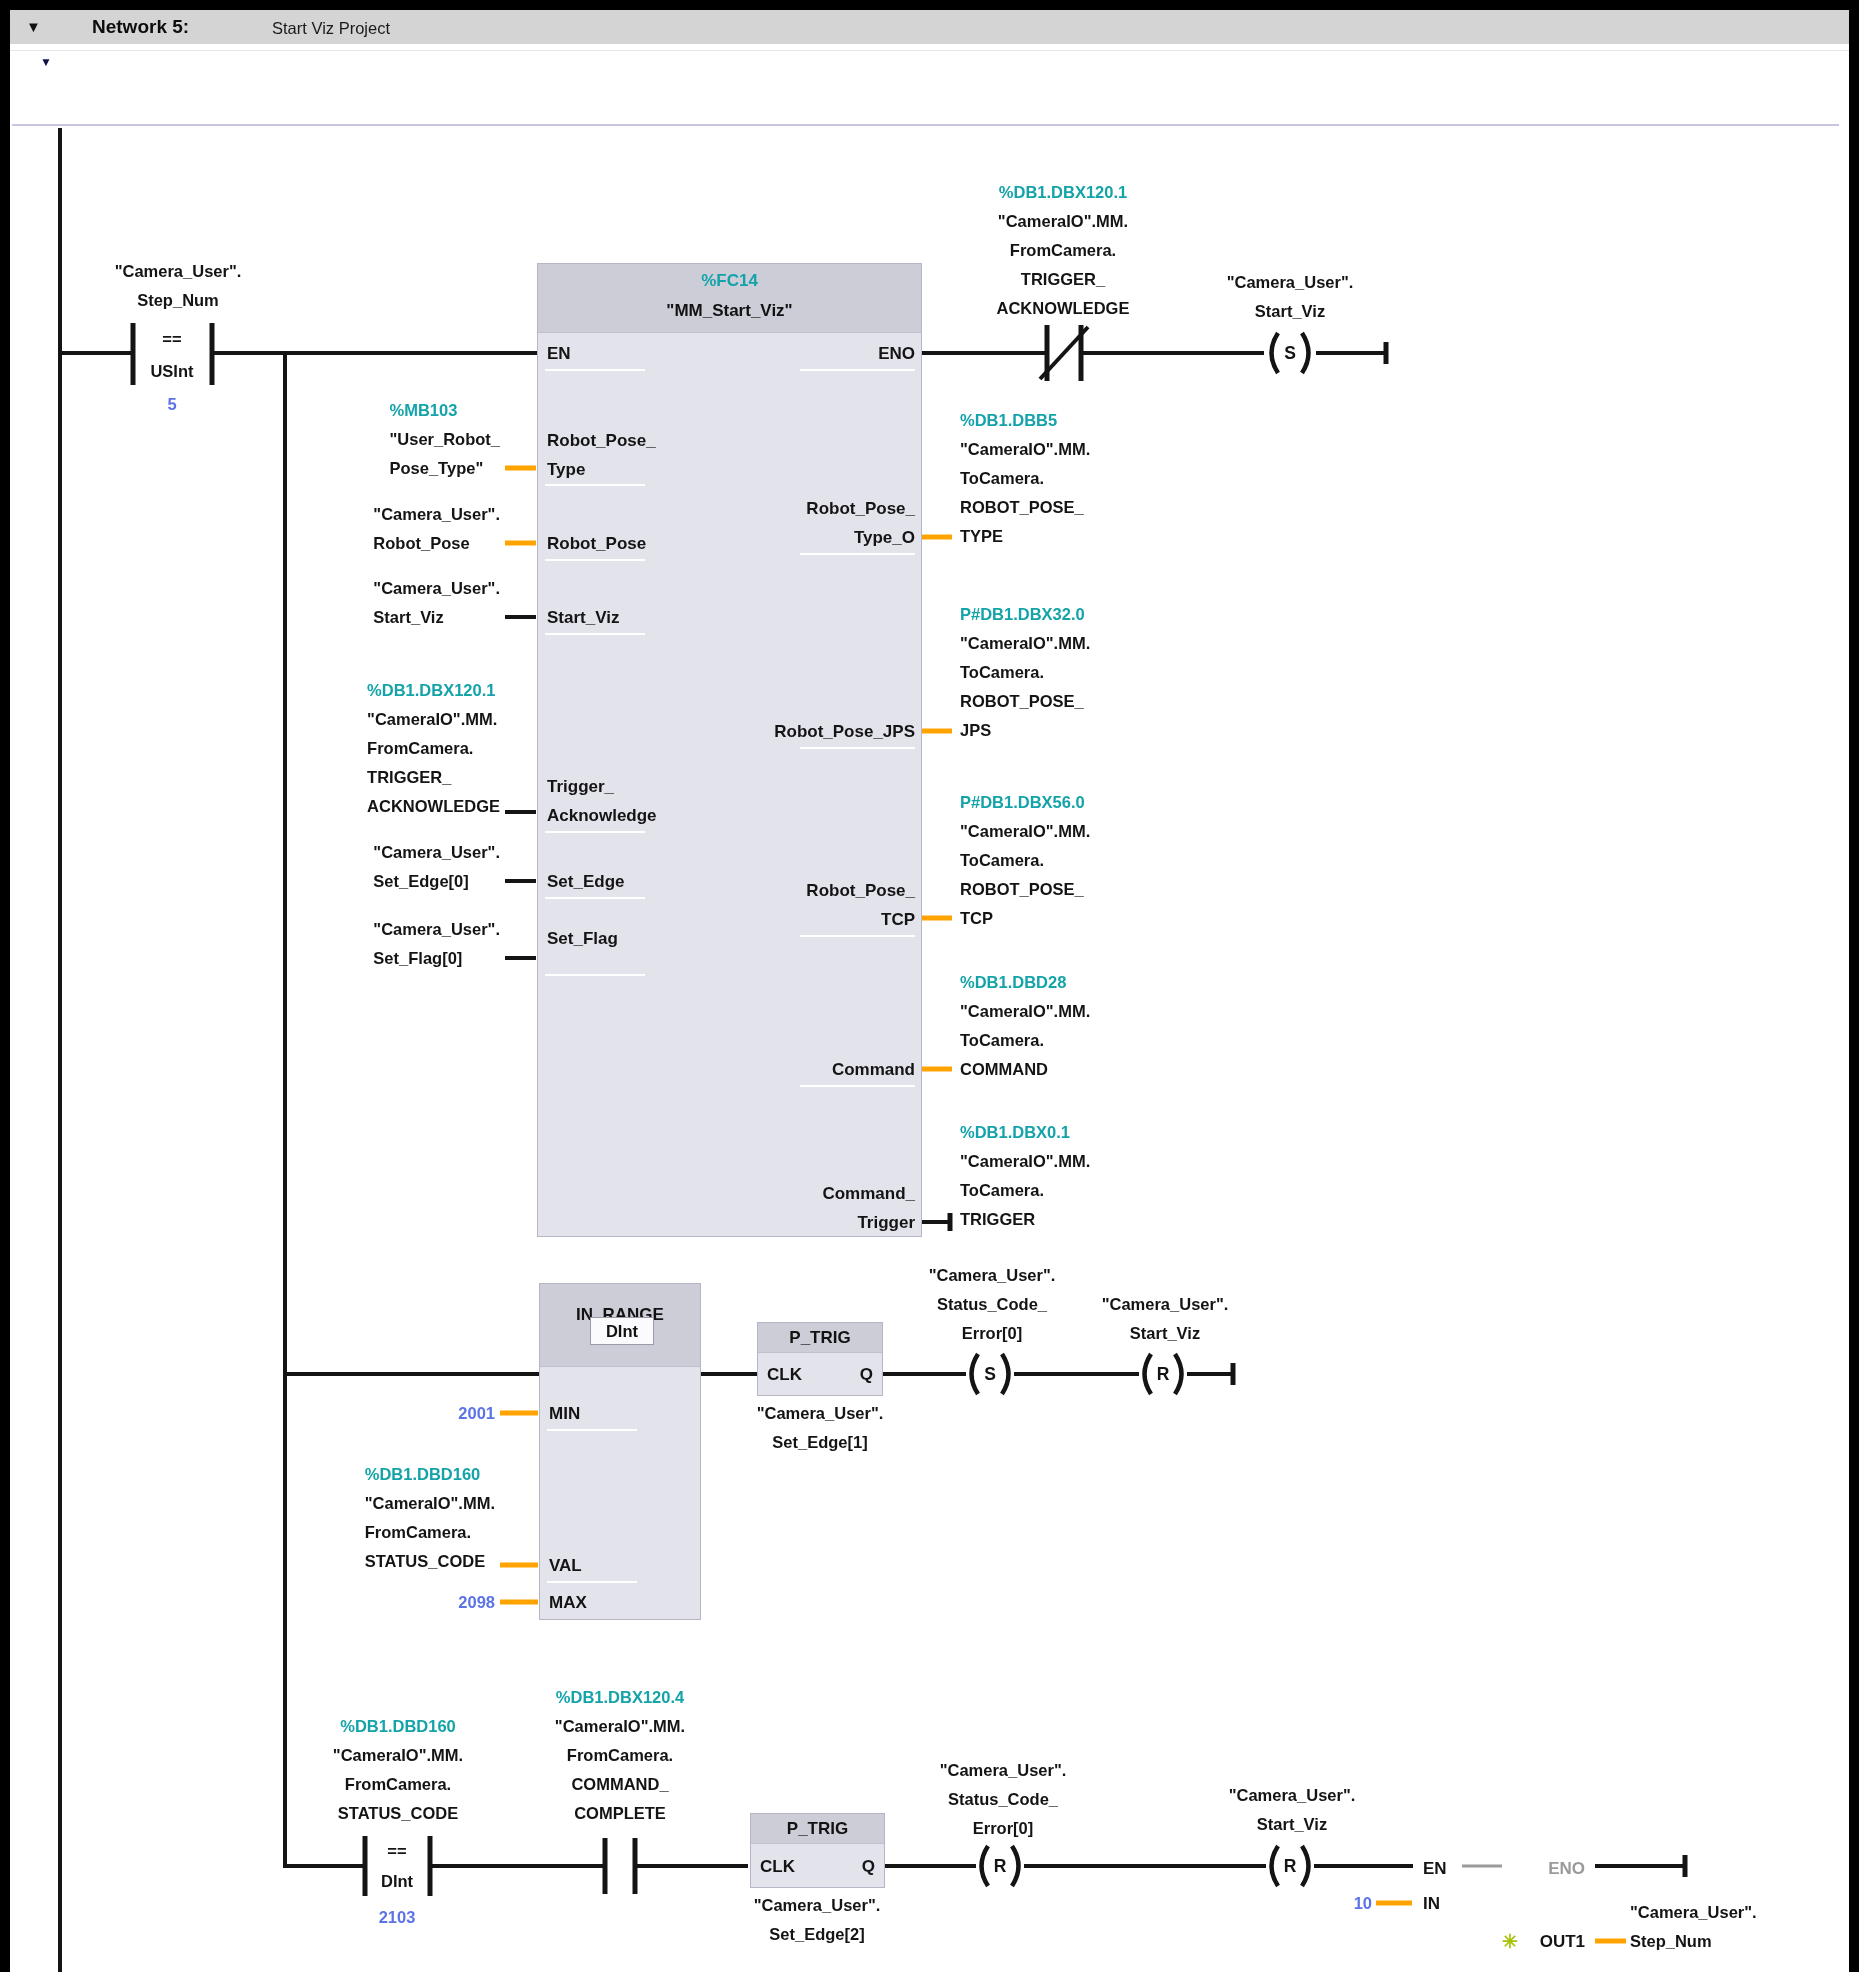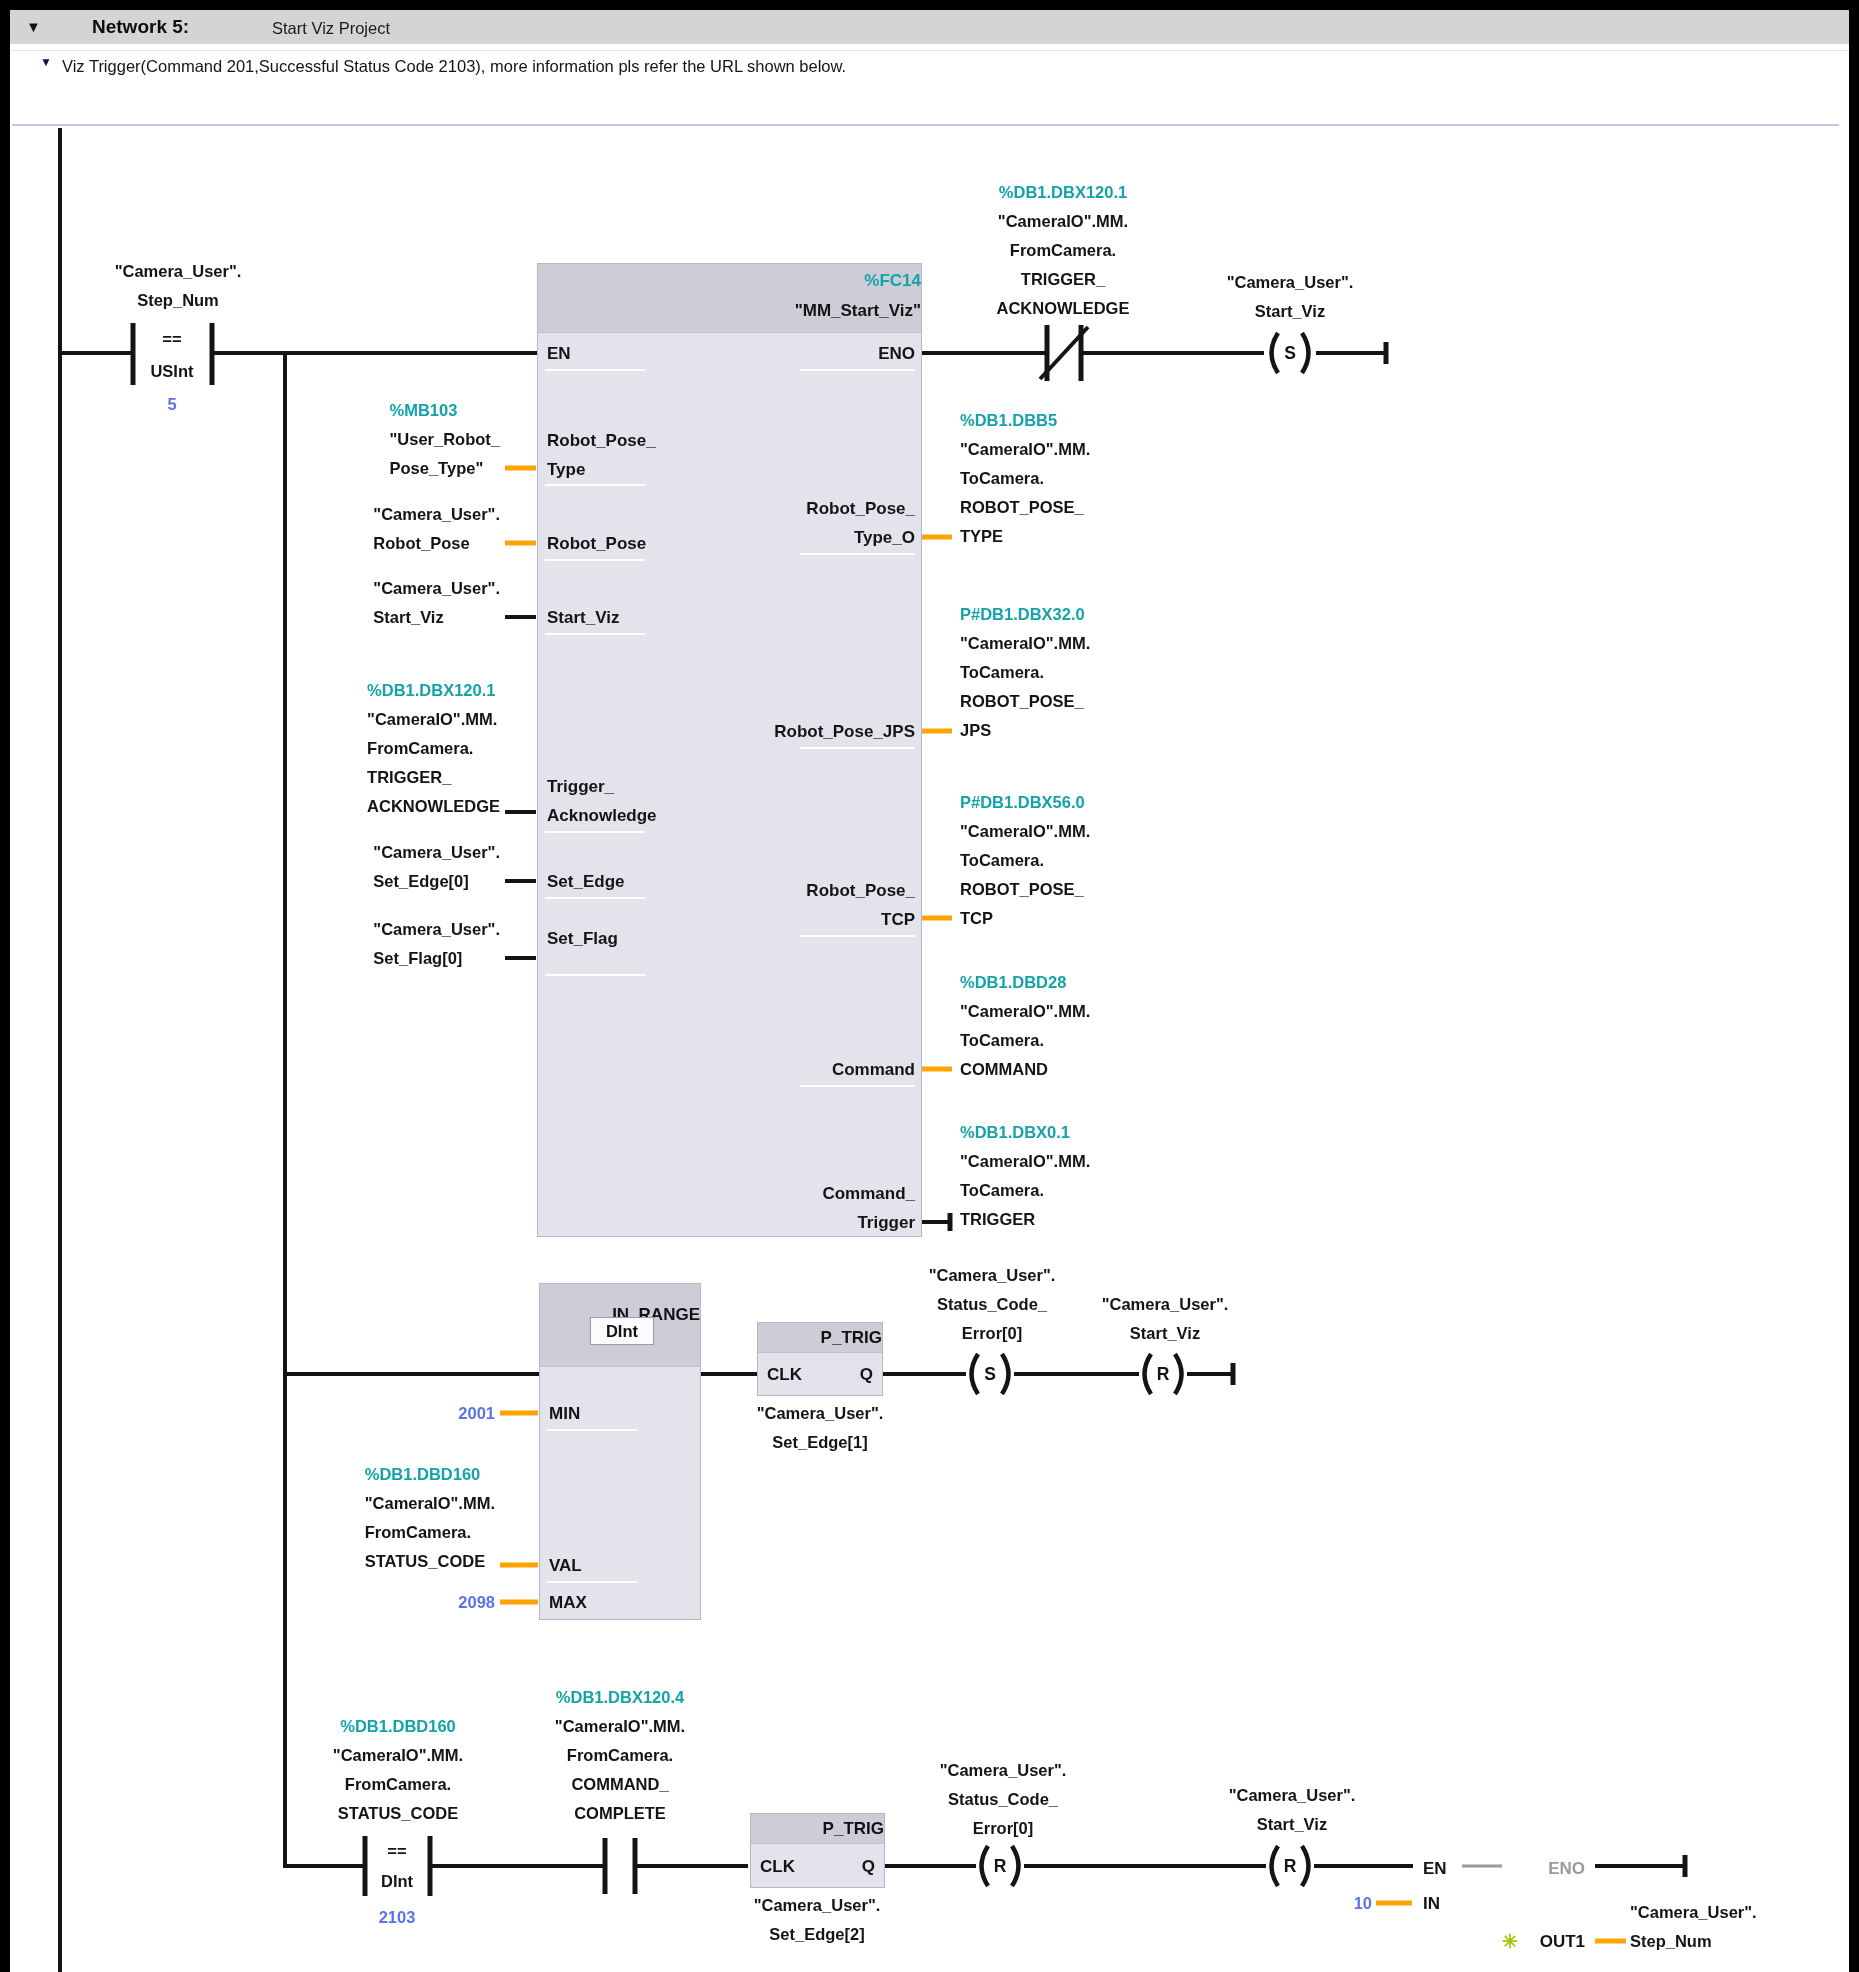--- a/index.html
+++ b/index.html
@@ -11,21 +11,21 @@
   .nethdr-tri{position:absolute;left:16px;top:8px;font-size:15px;color:#111;}
   .nethdr-title{position:absolute;left:82px;top:4px;font-size:19px;font-weight:bold;color:#0d0d0d;line-height:26px;white-space:nowrap;}
   .nethdr-sub{position:absolute;left:262px;top:7px;font-size:16.5px;color:#1a1a1a;line-height:22px;white-space:nowrap;}
   
   .cmt-topline{position:absolute;left:10px;top:50px;width:1839px;height:1px;background:#e6e6e6;}
   .cmt-tri{position:absolute;left:40px;top:55px;font-size:12px;color:#10104a;}
   .cmt-line{position:absolute;left:62px;font-size:16.5px;color:#141414;line-height:28px;white-space:nowrap;}
   .cmt-underline{position:absolute;left:12px;top:124px;width:1827px;height:2px;background:#c6c6e2;}
   
   .blk{position:absolute;background:#e3e3ec;border:1px solid #b6b6c6;box-sizing:border-box;}
-  .blk .hd{position:absolute;left:0;top:0;right:0;background:#cdcdd8;border-bottom:1px solid #c0c0cf;text-align:right;}
+  .blk .hd{position:absolute;left:0;top:0;right:0;background:#cdcdd8;border-bottom:1px solid #c0c0cf;text-align:center;}
   .hd-line{font-size:17px;font-weight:bold;line-height:30px;color:#121212;white-space:nowrap;}
   .hd-line.addr{color:#14a3a9;}
   .typebox{position:absolute;background:#fbfbfd;border:1px solid #9a9aa8;text-align:center;
            font-size:16.5px;font-weight:bold;color:#121212;}
   
   .pin{position:absolute;font-size:17px;font-weight:bold;color:#141414;line-height:29px;white-space:nowrap;}
   .pin.r{text-align:right;}
   .pin.gray{color:#9a9a9a;}
   .ul{position:absolute;height:2px;background:rgba(255,255,255,.95);}
   
@@ -48,21 +48,20 @@
   <div class="frame" style="left:1849px;top:0;width:10px;height:1972px"></div>
 
   <div class="nethdr">
     <span class="nethdr-tri">▼</span>
     <span class="nethdr-title">Network 5:</span>
     <span class="nethdr-sub">Start Viz Project</span>
   </div>
 
   <div class="cmt-topline"></div>
   <span class="cmt-tri">▼</span>
-  <div class="cmt-line" style="top:52px">Viz Trigger(Command 201,Successful Status Code 2103), more information pls refer the URL shown below.</div>
   <div class="cmt-underline"></div>
 
   <div class="blk" style="left:537px;top:263px;width:385px;height:974px">
     <div class="hd" style="height:66px;padding-top:2px">
       <div class="hd-line addr">%FC14</div>
       <div class="hd-line">"MM_Start_Viz"</div>
     </div>
   </div>
 
   <div class="blk" style="left:539px;top:1283px;width:162px;height:337px">

